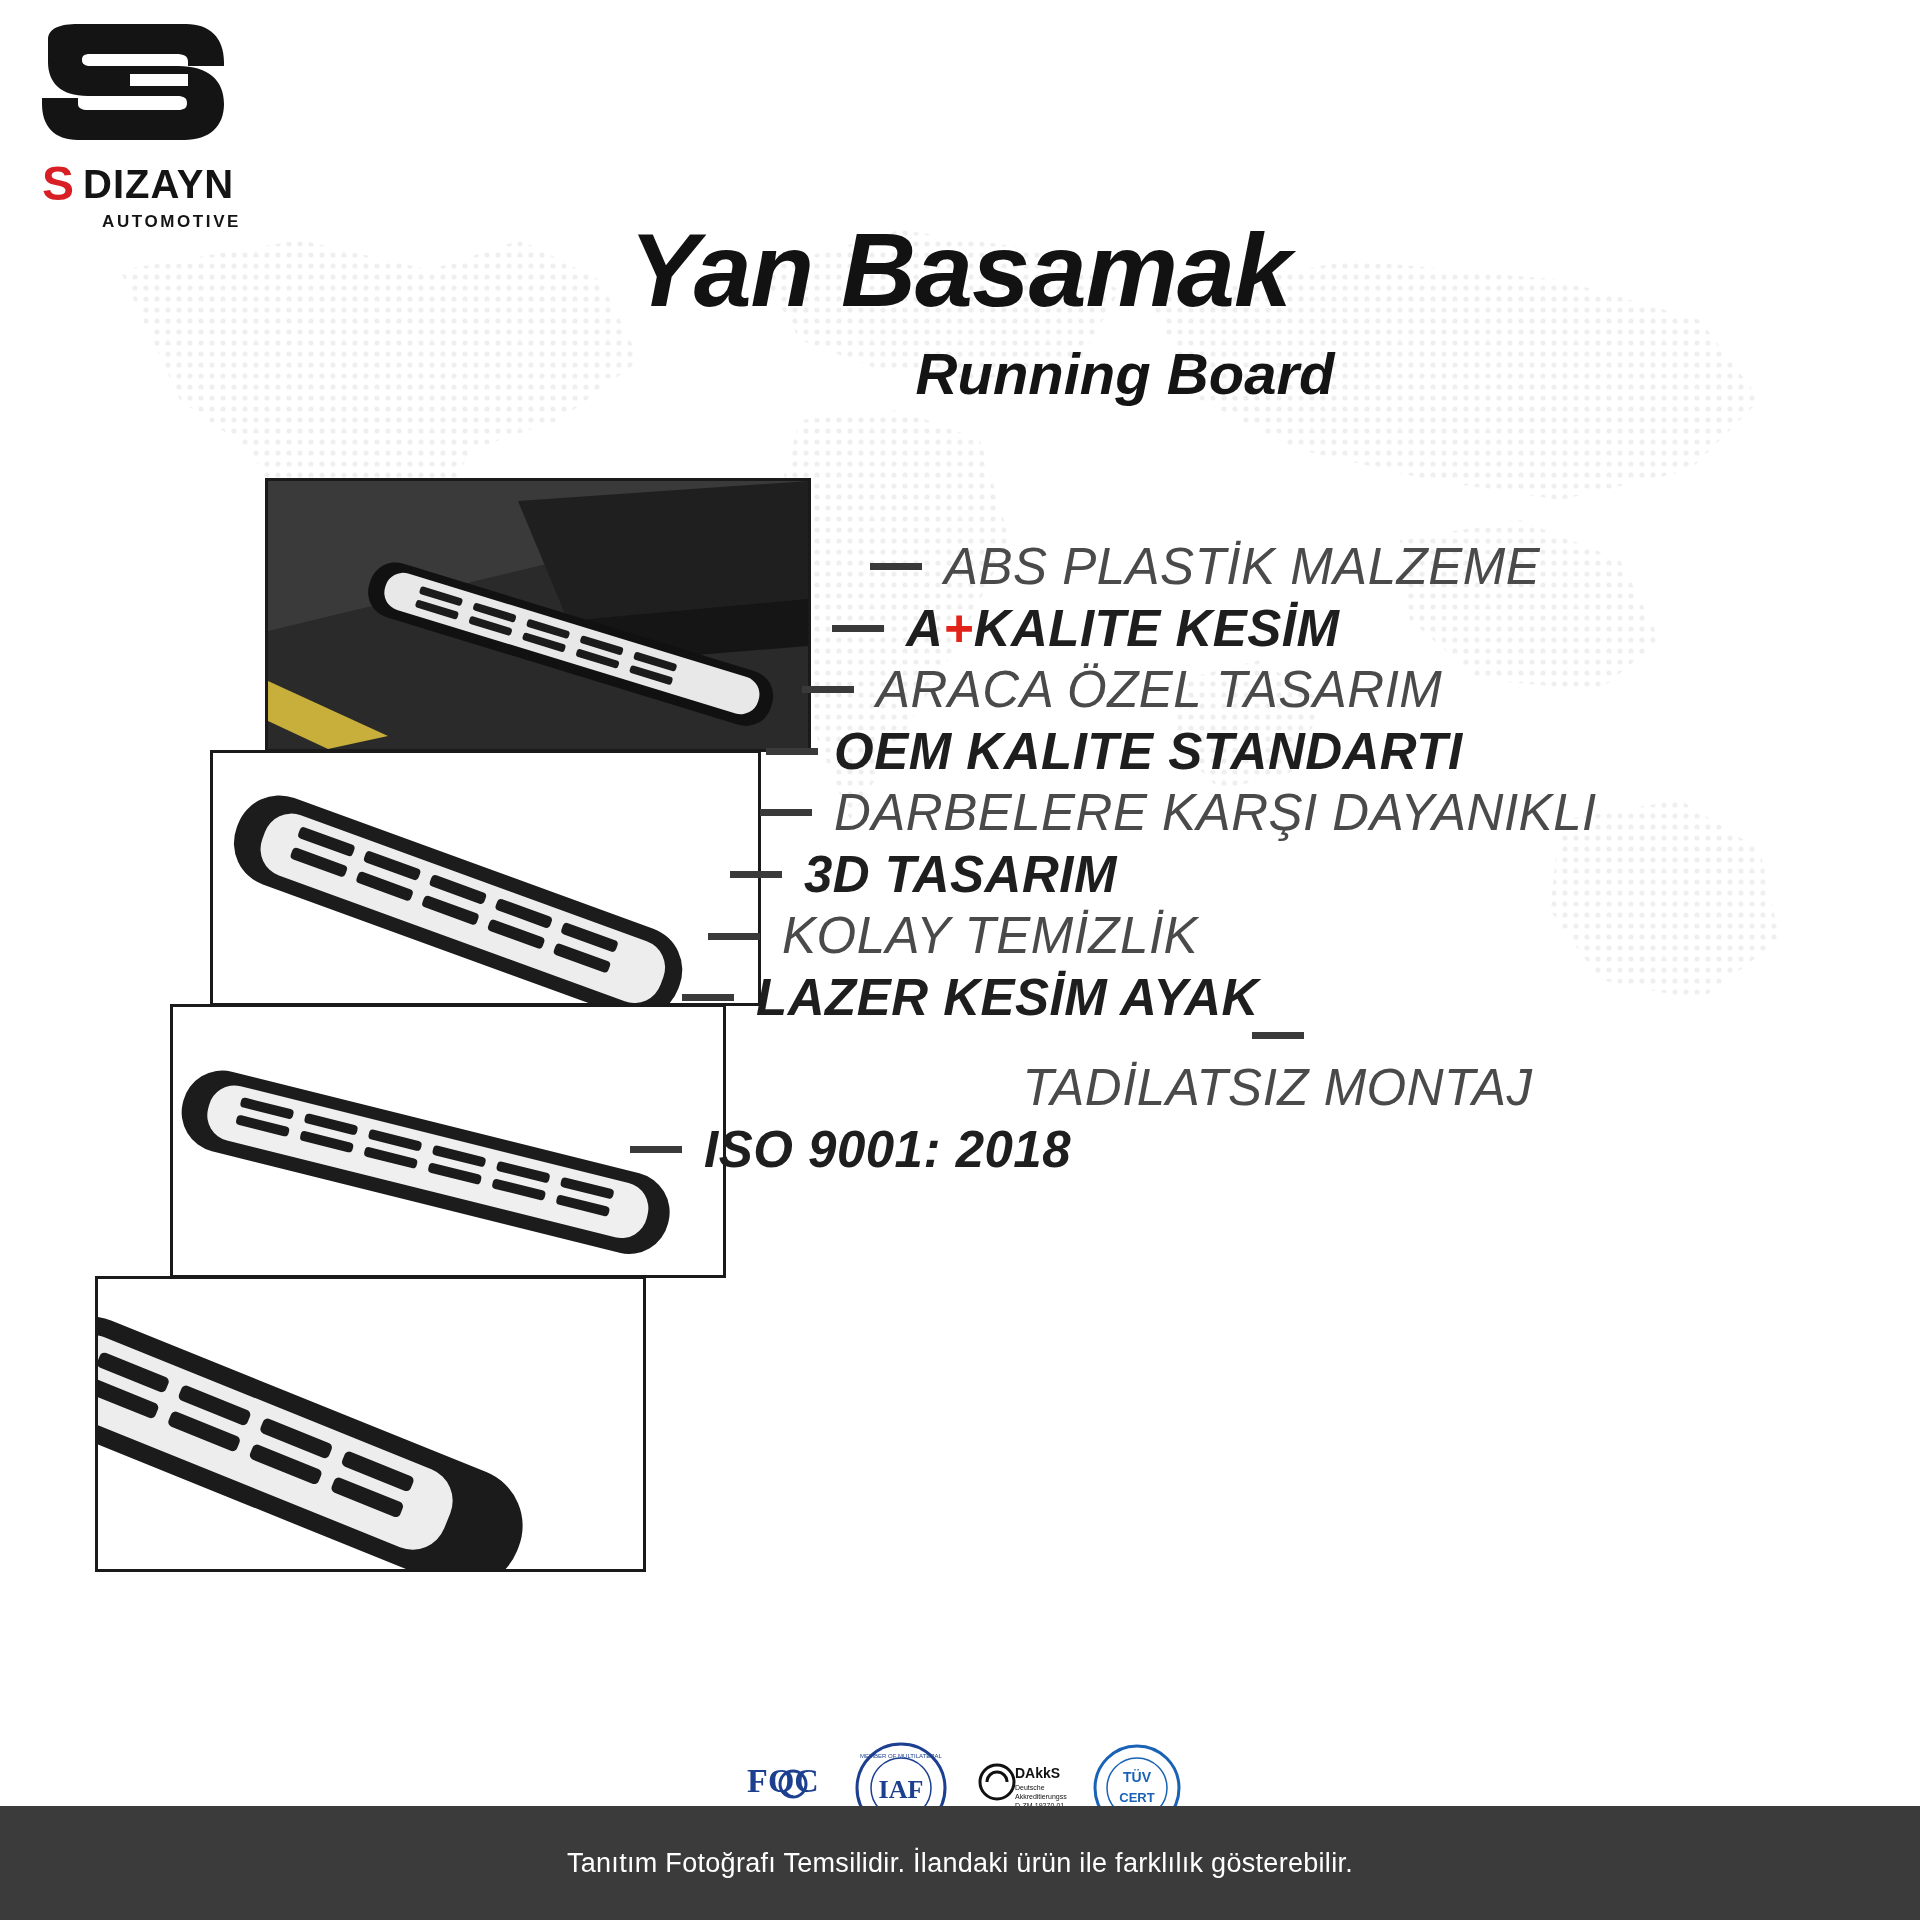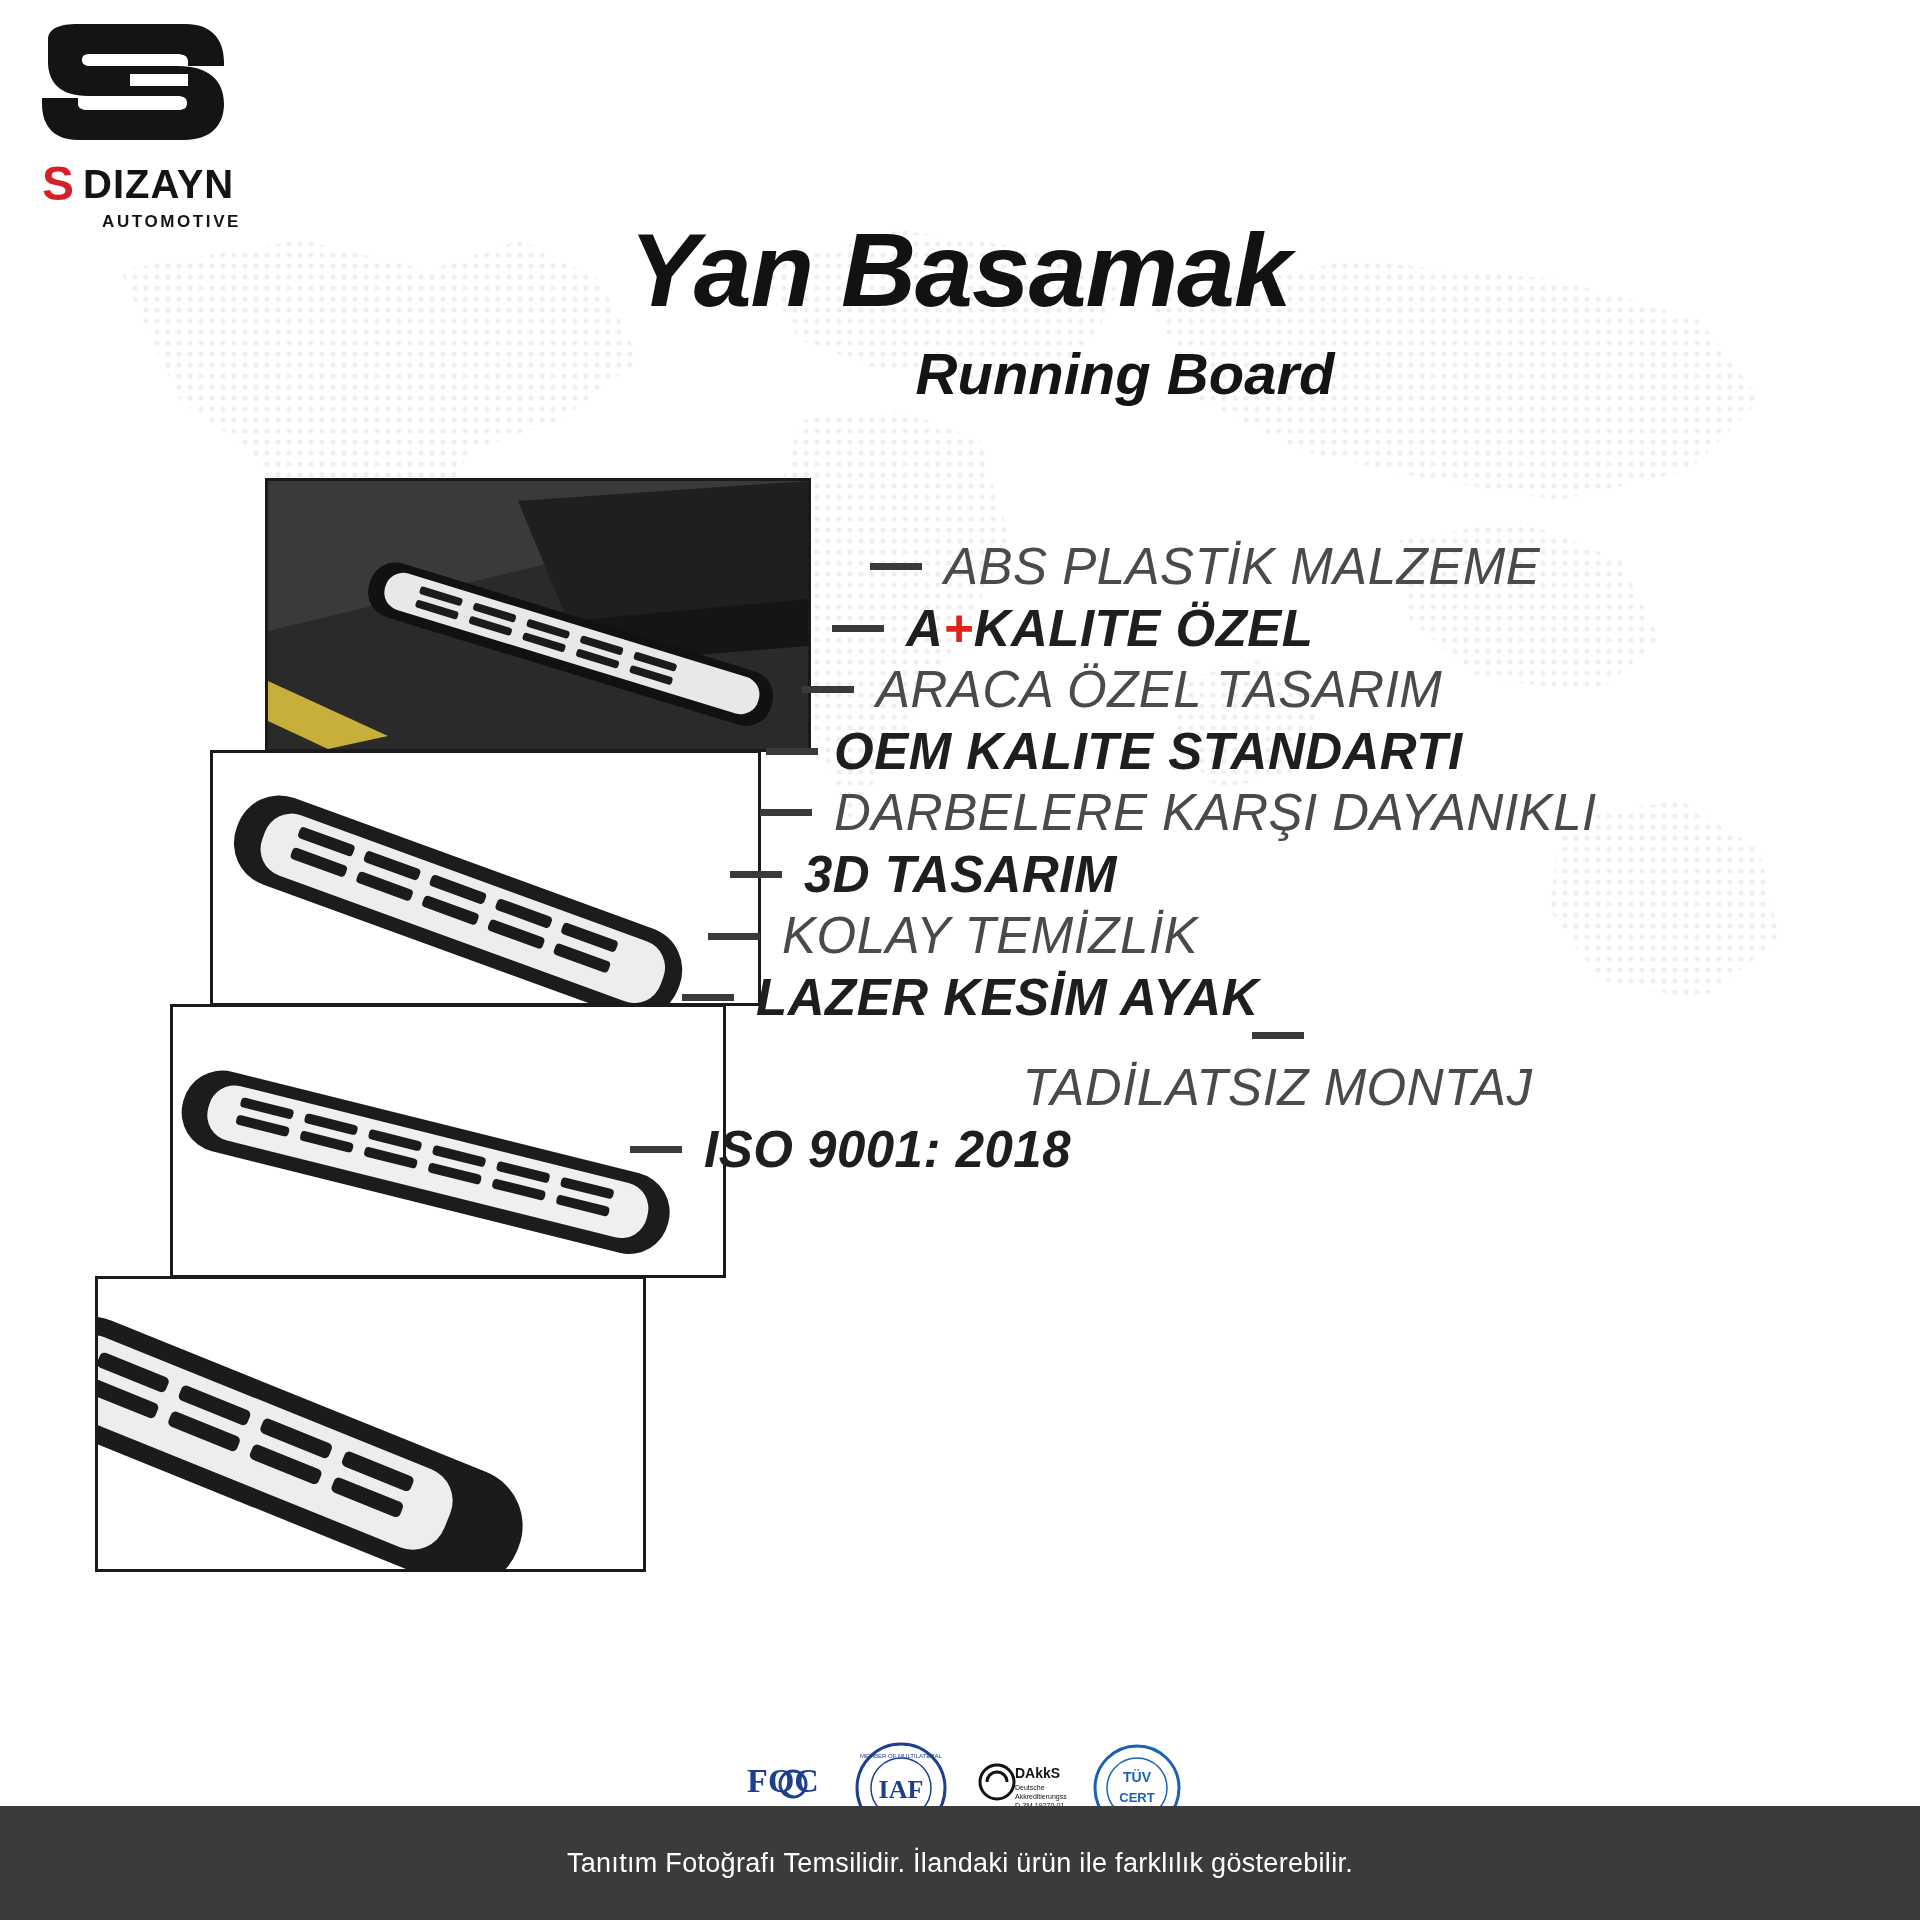--- a/index.html
+++ b/index.html
@@ -349,21 +349,21 @@
 
   <div class="features">
 
     <div class="feature r0">
       <span class="dash"></span>
       <span class="ftext">ABS PLASTİK MALZEME</span>
     </div>
 
     <div class="feature r1">
       <span class="dash"></span>
-      <span class="ftext bold"><span>A</span><span class="plus">+</span><span>KALITE ÖZEL</span></span>
+      <span class="ftext bold"><span>A</span><span class="plus">+</span><span>KALITE KESİM</span></span>
     </div>
 
     <div class="feature r2">
       <span class="dash"></span>
       <span class="ftext">ARACA ÖZEL TASARIM</span>
     </div>
 
     <div class="feature r3">
       <span class="dash"></span>
       <span class="ftext bold">OEM KALITE STANDARTI</span>

